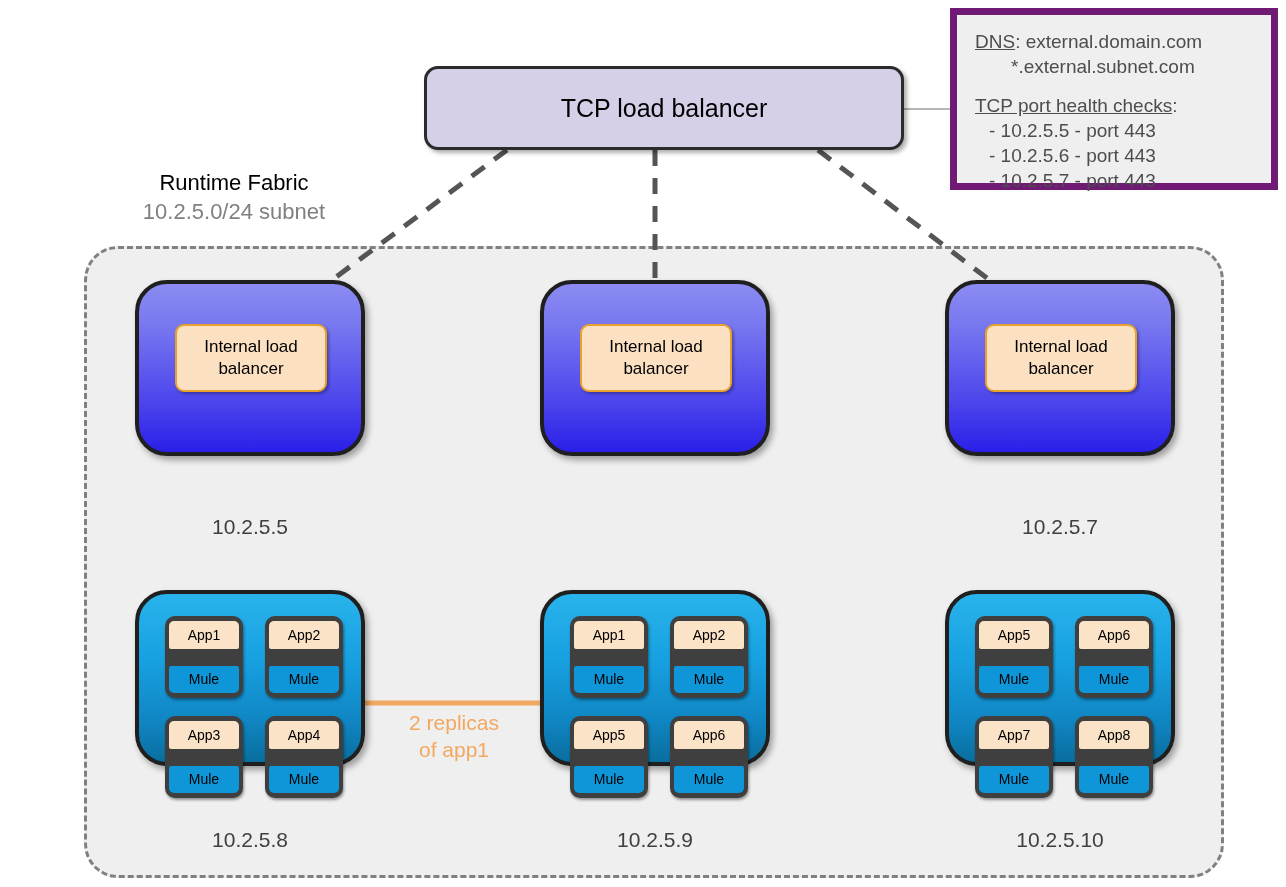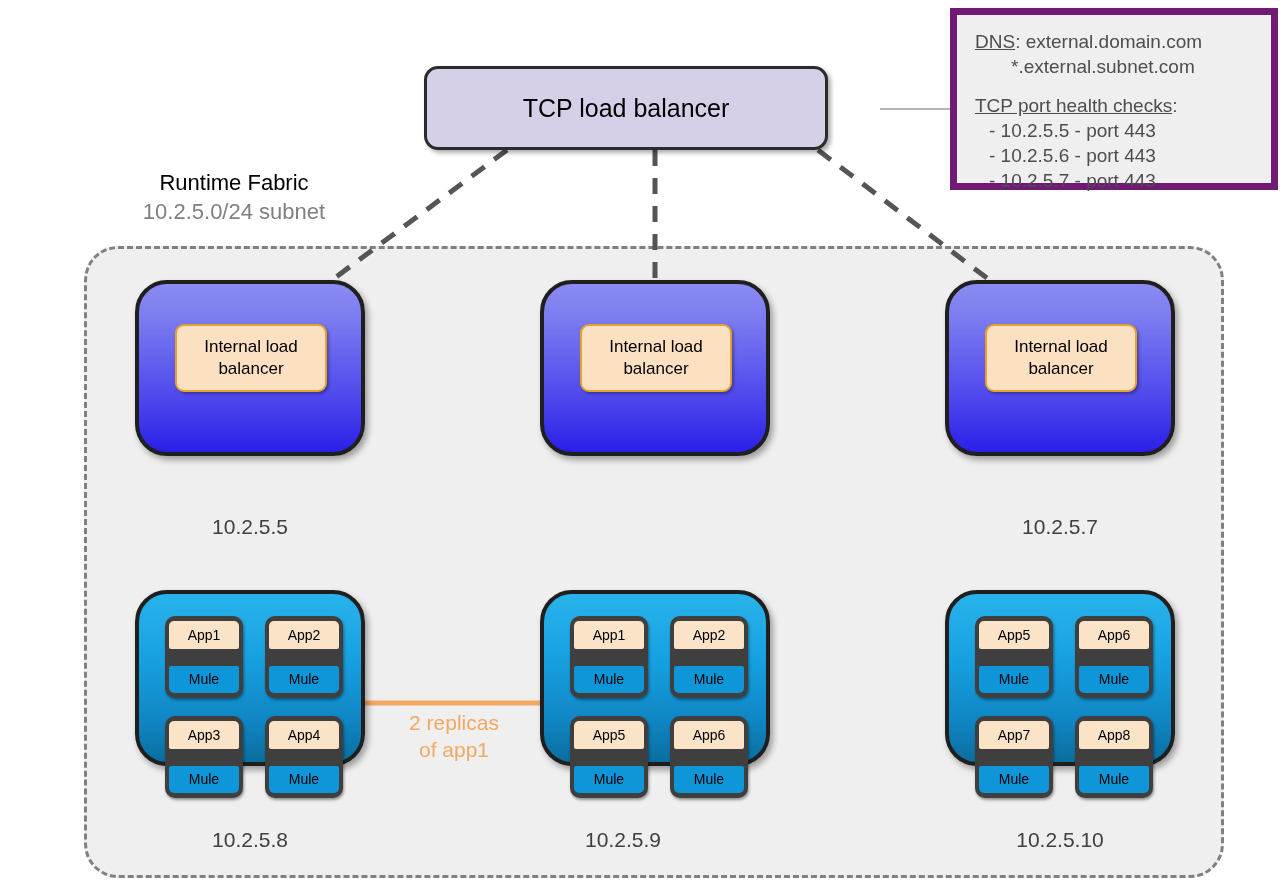--- a/index.html
+++ b/index.html
@@ -57,21 +57,21 @@
     text-align: center;
     font-size: 22px;
     color: #808080;
   }
 
   
   #tcp-load-balancer {
     position: absolute;
     left: 424px;
     top: 66px;
-    width: 404px;
+    width: 480px;
     height: 84px;
     background: #d6cfe8;
     border: 3px solid #2b2b2b;
     border-radius: 14px;
     box-sizing: border-box;
     display: flex;
     align-items: center;
     justify-content: center;
     font-size: 25px;
     color: #000000;
@@ -300,21 +300,21 @@
       <div class="app-card">
         <div class="app-name">App5</div>
         <div class="runtime-name">Mule</div>
       </div>
       <div class="app-card">
         <div class="app-name">App6</div>
         <div class="runtime-name">Mule</div>
       </div>
     </div>
   </div>
-  <div class="ip-label" style="left:508px; top:828px;">10.2.5.9</div>
+  <div class="ip-label" style="left:540px; top:828px;">10.2.5.9</div>
 
   <div class="node app-node" style="left:945px; top:590px;">
     <div class="app-grid">
       <div class="app-card">
         <div class="app-name">App5</div>
         <div class="runtime-name">Mule</div>
       </div>
       <div class="app-card">
         <div class="app-name">App6</div>
         <div class="runtime-name">Mule</div>

